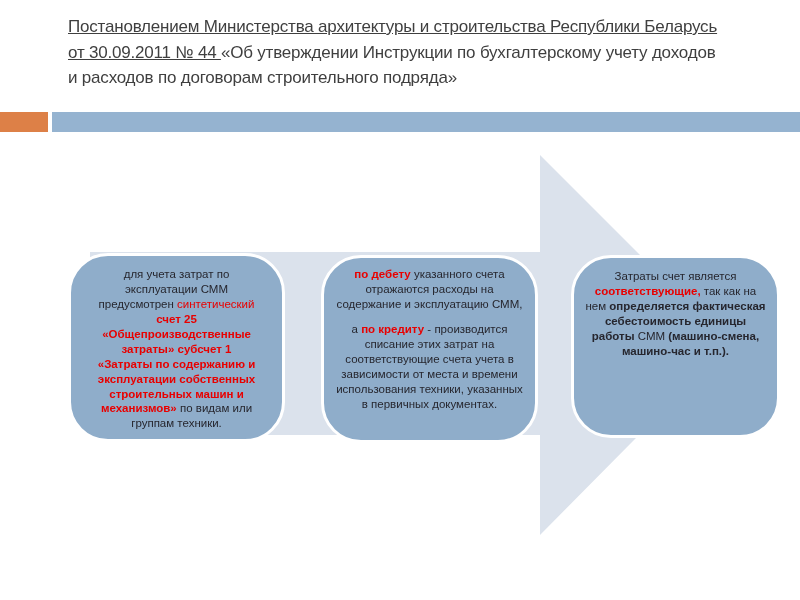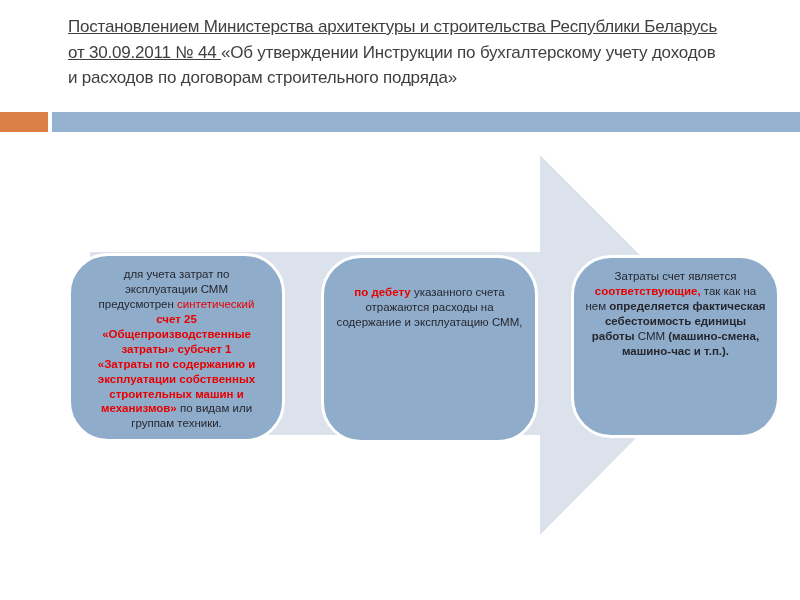--- a/index.html
+++ b/index.html
@@ -34,21 +34,21 @@
     background:var(--box_fill);
     border:3px solid var(--box_border);
     border-radius:40px;
     box-sizing:border-box;
     display:flex;flex-direction:column;justify-content:flex-start;align-items:center;
     text-align:center;
     color:var(--dark_text);
     font-size:11.5px;line-height:1.3;
   }
   .pbox-1{left:68px;top:253px;width:217px;height:189px;padding:6px 22px;}
-  .pbox-2{left:321px;top:255px;width:217px;height:188px;padding:22px 12px;}
+  .pbox-2{left:321px;top:255px;width:217px;height:188px;padding:4px 12px;}
   .pbox-3{left:571px;top:255px;width:209px;height:183px;padding:6px 10px;}
   .para{margin:5px 0;}
   .run-plain{color:var(--dark_text);}
   .run-red{color:var(--red_text);}
   .run-redbold{color:var(--red_text);font-weight:bold;}
   .run-bold{color:var(--dark_text);font-weight:bold;}
 </style>
 </head>
 <body>
 
@@ -62,17 +62,18 @@
 <svg class="arrow-svg" viewBox="0 0 800 600" xmlns="http://www.w3.org/2000/svg" aria-hidden="true">
   <polygon points="90,252 540,252 540,155 729,344 540,535 540,435 90,435"></polygon>
 </svg>
 
 <div class="pbox pbox-1">
     <div class="para"><span class="run-plain">для учета затрат по эксплуатации СММ предусмотрен </span><span class="run-red">синтетический </span><span class="run-redbold">счет 25 «Общепроизводственные затраты» субсчет 1 «Затраты по содержанию и эксплуатации собственных строительных машин и механизмов»</span><span class="run-plain"> по видам или группам техники.</span></div>
   </div>
 
 <div class="pbox pbox-2">
     <div class="para"><span class="run-redbold">по дебету</span><span class="run-plain"> указанного счета отражаются расходы на содержание и эксплуатацию СММ,</span></div>
+    <div class="para"><span class="run-plain">а </span><span class="run-redbold">по кредиту</span><span class="run-plain"> - производится списание этих затрат на соответствующие счета учета в зависимости от места и времени использования техники, указанных в первичных документах.</span></div>
   </div>
 
 <div class="pbox pbox-3">
     <div class="para"><span class="run-plain">Затраты счет является </span><span class="run-redbold">соответствующие,</span><span class="run-plain"> так как на нем </span><span class="run-bold">определяется фактическая себестоимость единицы работы </span><span class="run-plain">СММ </span><span class="run-bold">(машино-смена, машино-час и т.п.).</span></div>
   </div>
 
 </body></html>

